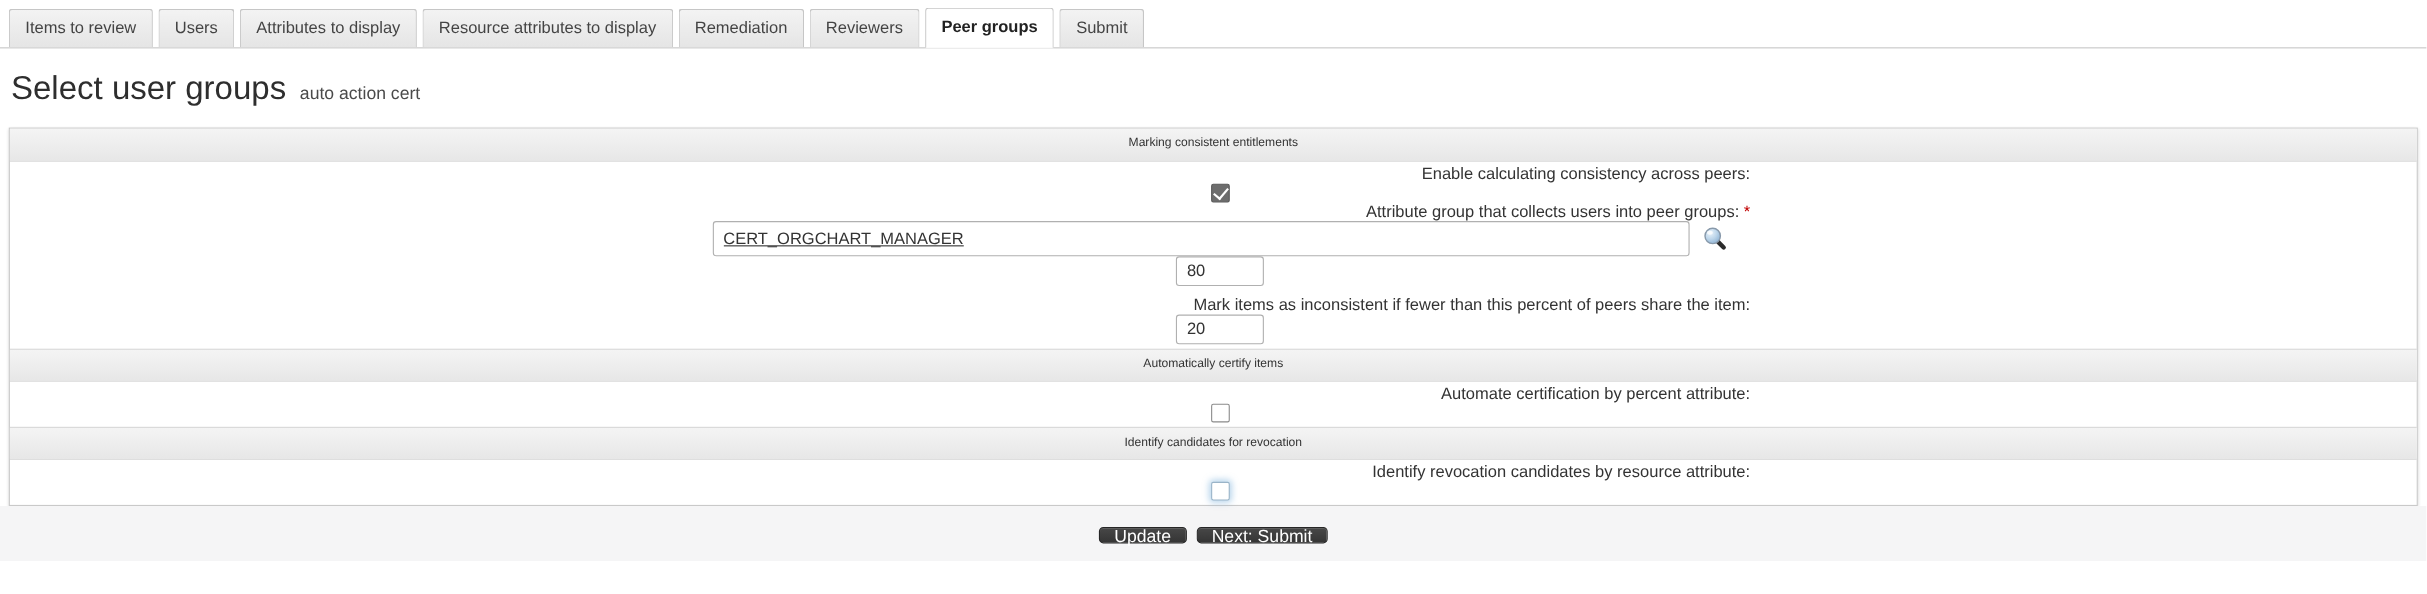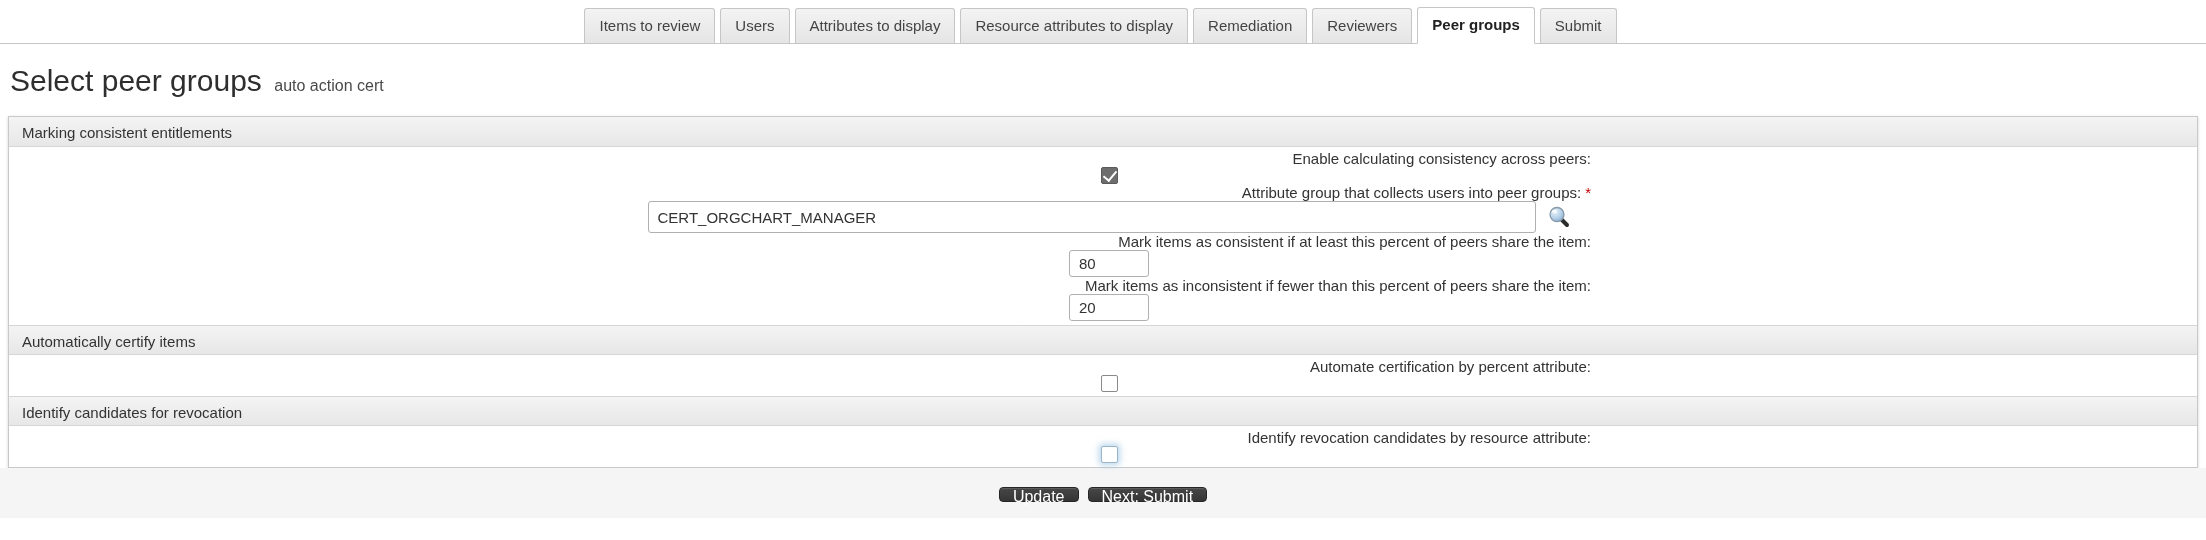--- a/index.html
+++ b/index.html
@@ -12,21 +12,20 @@
     overflow: hidden;
   }
 
   
   .tabbar {
     display: flex; align-items: flex-end;
     padding: 8px 8px 0 8px;
     border-bottom: 1px solid #c6c6c6;
     background: #fff;
     height: 44px;
-    justify-content: center;
   }
   .tab {
     background: linear-gradient(#f3f3f3, #e5e5e5);
     border: 1px solid #c6c6c6;
     border-bottom: none;
     border-radius: 3px 3px 0 0;
     padding: 8px 14px 9px 14px;
     margin-right: 5px;
     font-size: 15px;
     color: #444;
@@ -52,23 +51,24 @@
   .content-box {
     margin: 0 8px;
     background: #fff;
     border: 1px solid #c9c9c9;
     box-shadow: 0 1px 3px rgba(0,0,0,0.18);
   }
   .section-header {
     background: linear-gradient(#f4f4f4, #e7e7e7);
     border-bottom: 1px solid #d6d6d6;
     padding: 7px 13px;
-    font-size: 15px;
+    font-size: 11px;
     color: #333;
     height: 30px;
+    text-align: center;
   }
   .section + .section .section-header { border-top: 1px solid #d6d6d6; }
   .section-body { padding: 3px 0 4px 0; }
 
   .form-row { display: flex; align-items: center; min-height: 36px; flex-direction: column; }
   .form-row.cb-row { min-height: 31px; }
   .form-label {
     width: 976px;
     text-align: right;
     font-size: 15px;
@@ -82,21 +82,21 @@
   input[type="text"] {
     border: 1px solid #b0b0b0;
     border-radius: 3px;
     font-family: "Liberation Sans", "DejaVu Sans", sans-serif;
     font-size: 15px;
     color: #333;
     padding: 0 9px;
     background: #fff;
     outline: none;
   }
-  .input-long { width: 888px; height: 32px; }
+  .input-long { width: 888px; height: 32px; text-decoration: underline; }
   .input-small { width: 80px; height: 27px; }
 
   
   .checkbox {
     width: 17px; height: 17px;
     border: 1px solid #8a8a8a;
     border-radius: 2px;
     background: #fff;
     position: relative;
     cursor: pointer;
@@ -146,21 +146,21 @@
   <div class="tab">Users</div>
   <div class="tab">Attributes to display</div>
   <div class="tab">Resource attributes to display</div>
   <div class="tab">Remediation</div>
   <div class="tab">Reviewers</div>
   <div class="tab active">Peer groups</div>
   <div class="tab">Submit</div>
 </div>
 
 <div class="page-header">
-  <h1 class="page-title">Select peer groups</h1>
+  <h1 class="page-title">Select user groups</h1>
   <span class="page-subtitle">auto action cert</span>
 </div>
 
 <div class="content-box">
 
   <div class="section">
     <div class="section-header">Marking consistent entitlements</div>
     <div class="section-body">
 
       <div class="form-row cb-row">
@@ -188,21 +188,20 @@
               <line x1="14" y1="14" x2="20" y2="20" stroke="#2b2b2b" stroke-width="4" stroke-linecap="round"></line>
               <circle cx="10" cy="9.5" r="7" fill="url(#lensGrad)" stroke="#8899aa" stroke-width="1.3"></circle>
               <ellipse cx="7.5" cy="6.5" rx="2.6" ry="1.8" fill="rgba(255,255,255,0.75)"></ellipse>
             </svg>
           </span>
         </div>
       </div>
 
 
       <div class="form-row">
-        <div class="form-label">Mark items as consistent if at least this percent of peers share the item:</div>
         <div class="form-field">
           <input type="text" class="input-small" value="80" style="">
         </div>
       </div>
 
       <div class="form-row">
         <div class="form-label">Mark items as inconsistent if fewer than this percent of peers share the item:</div>
         <div class="form-field">
           <input type="text" class="input-small" value="20" style="">
         </div>

